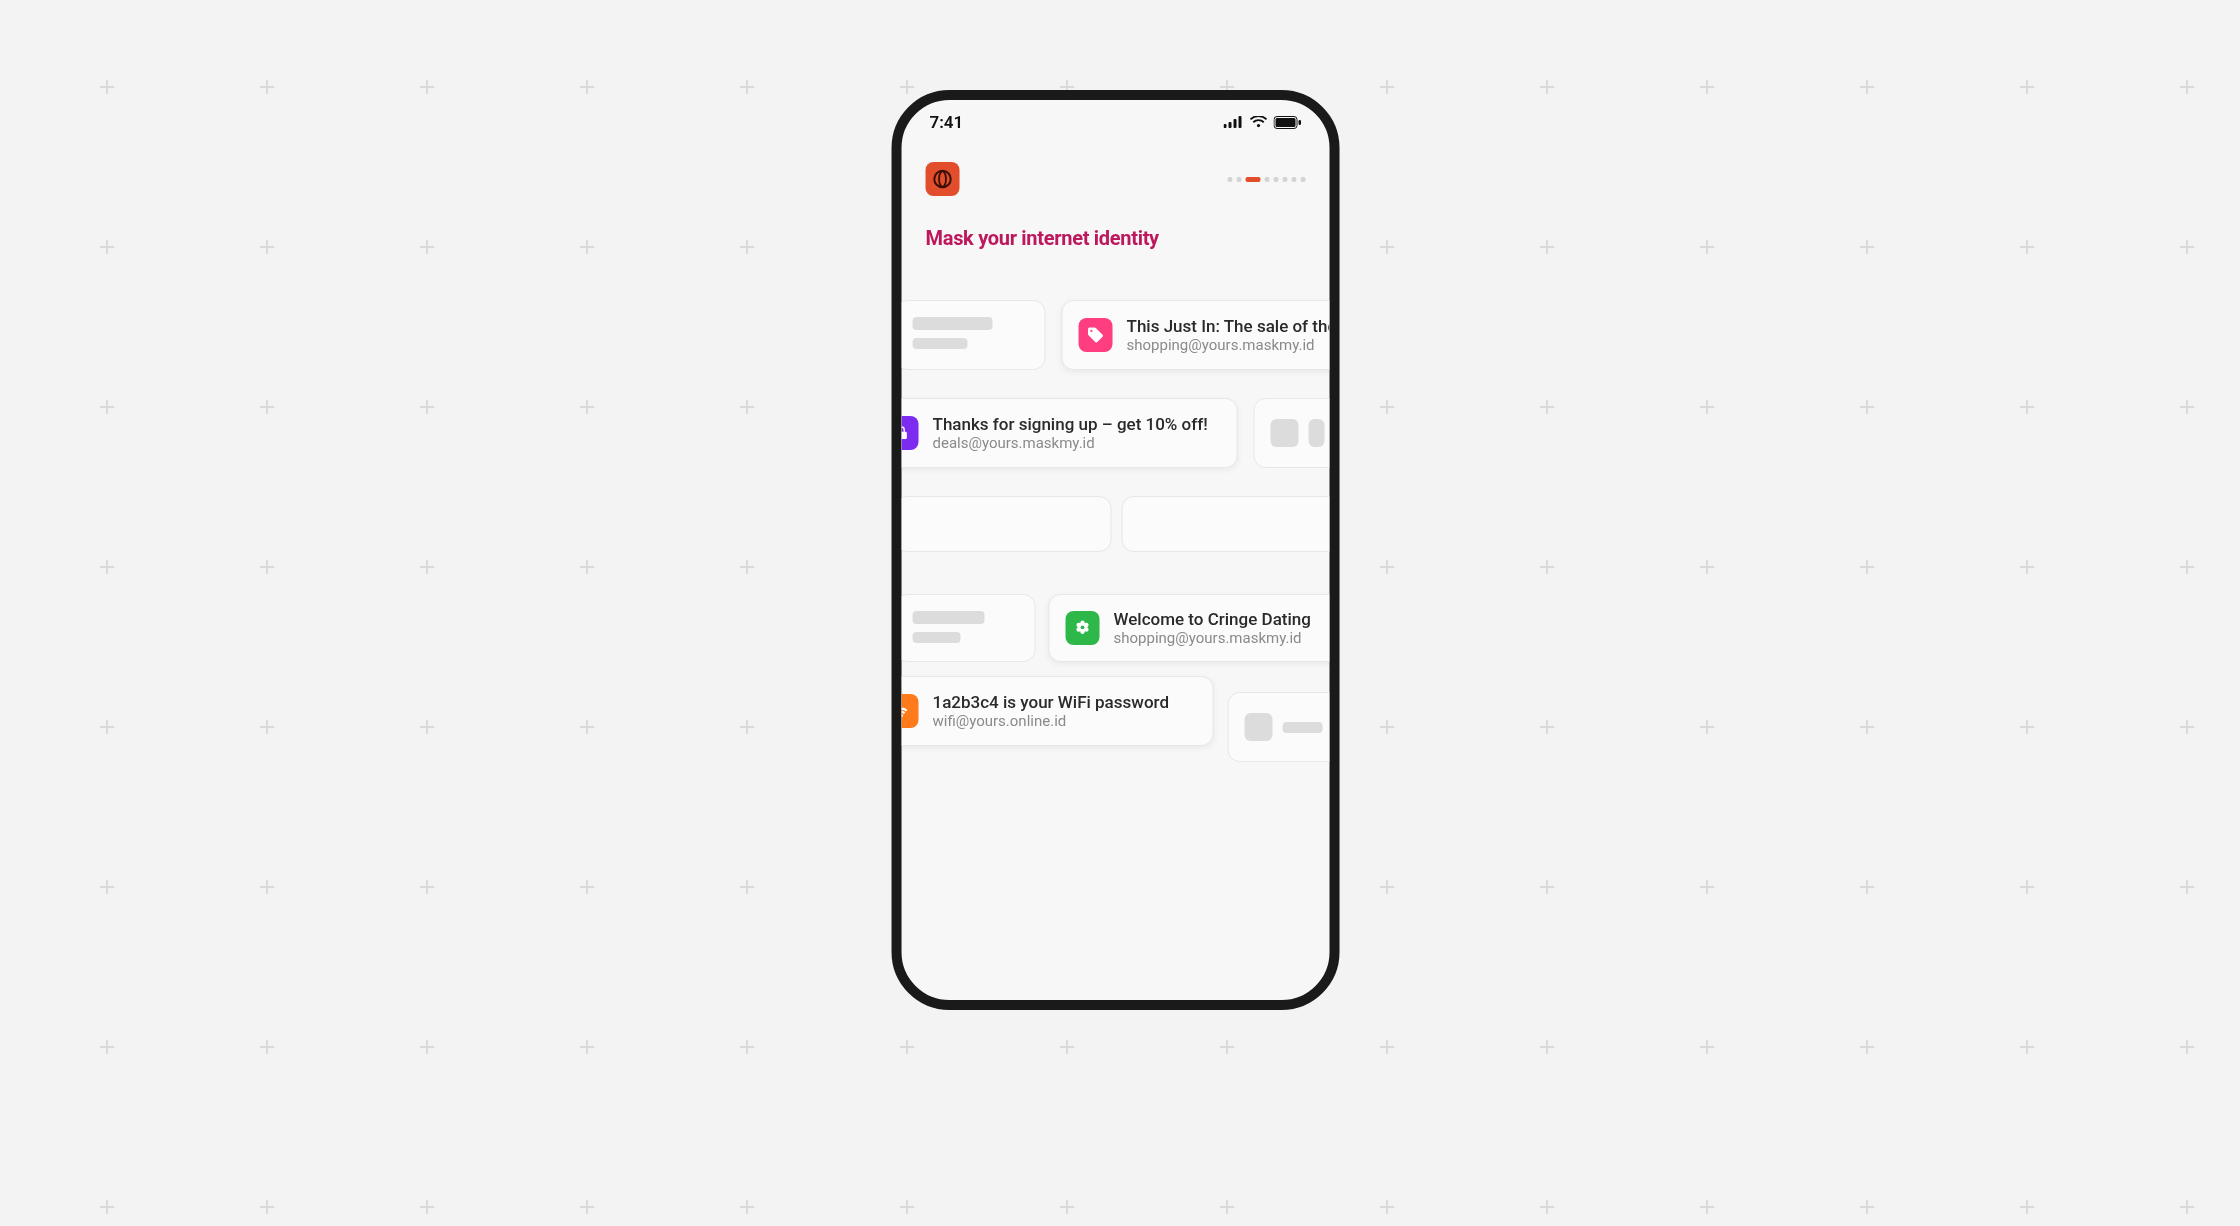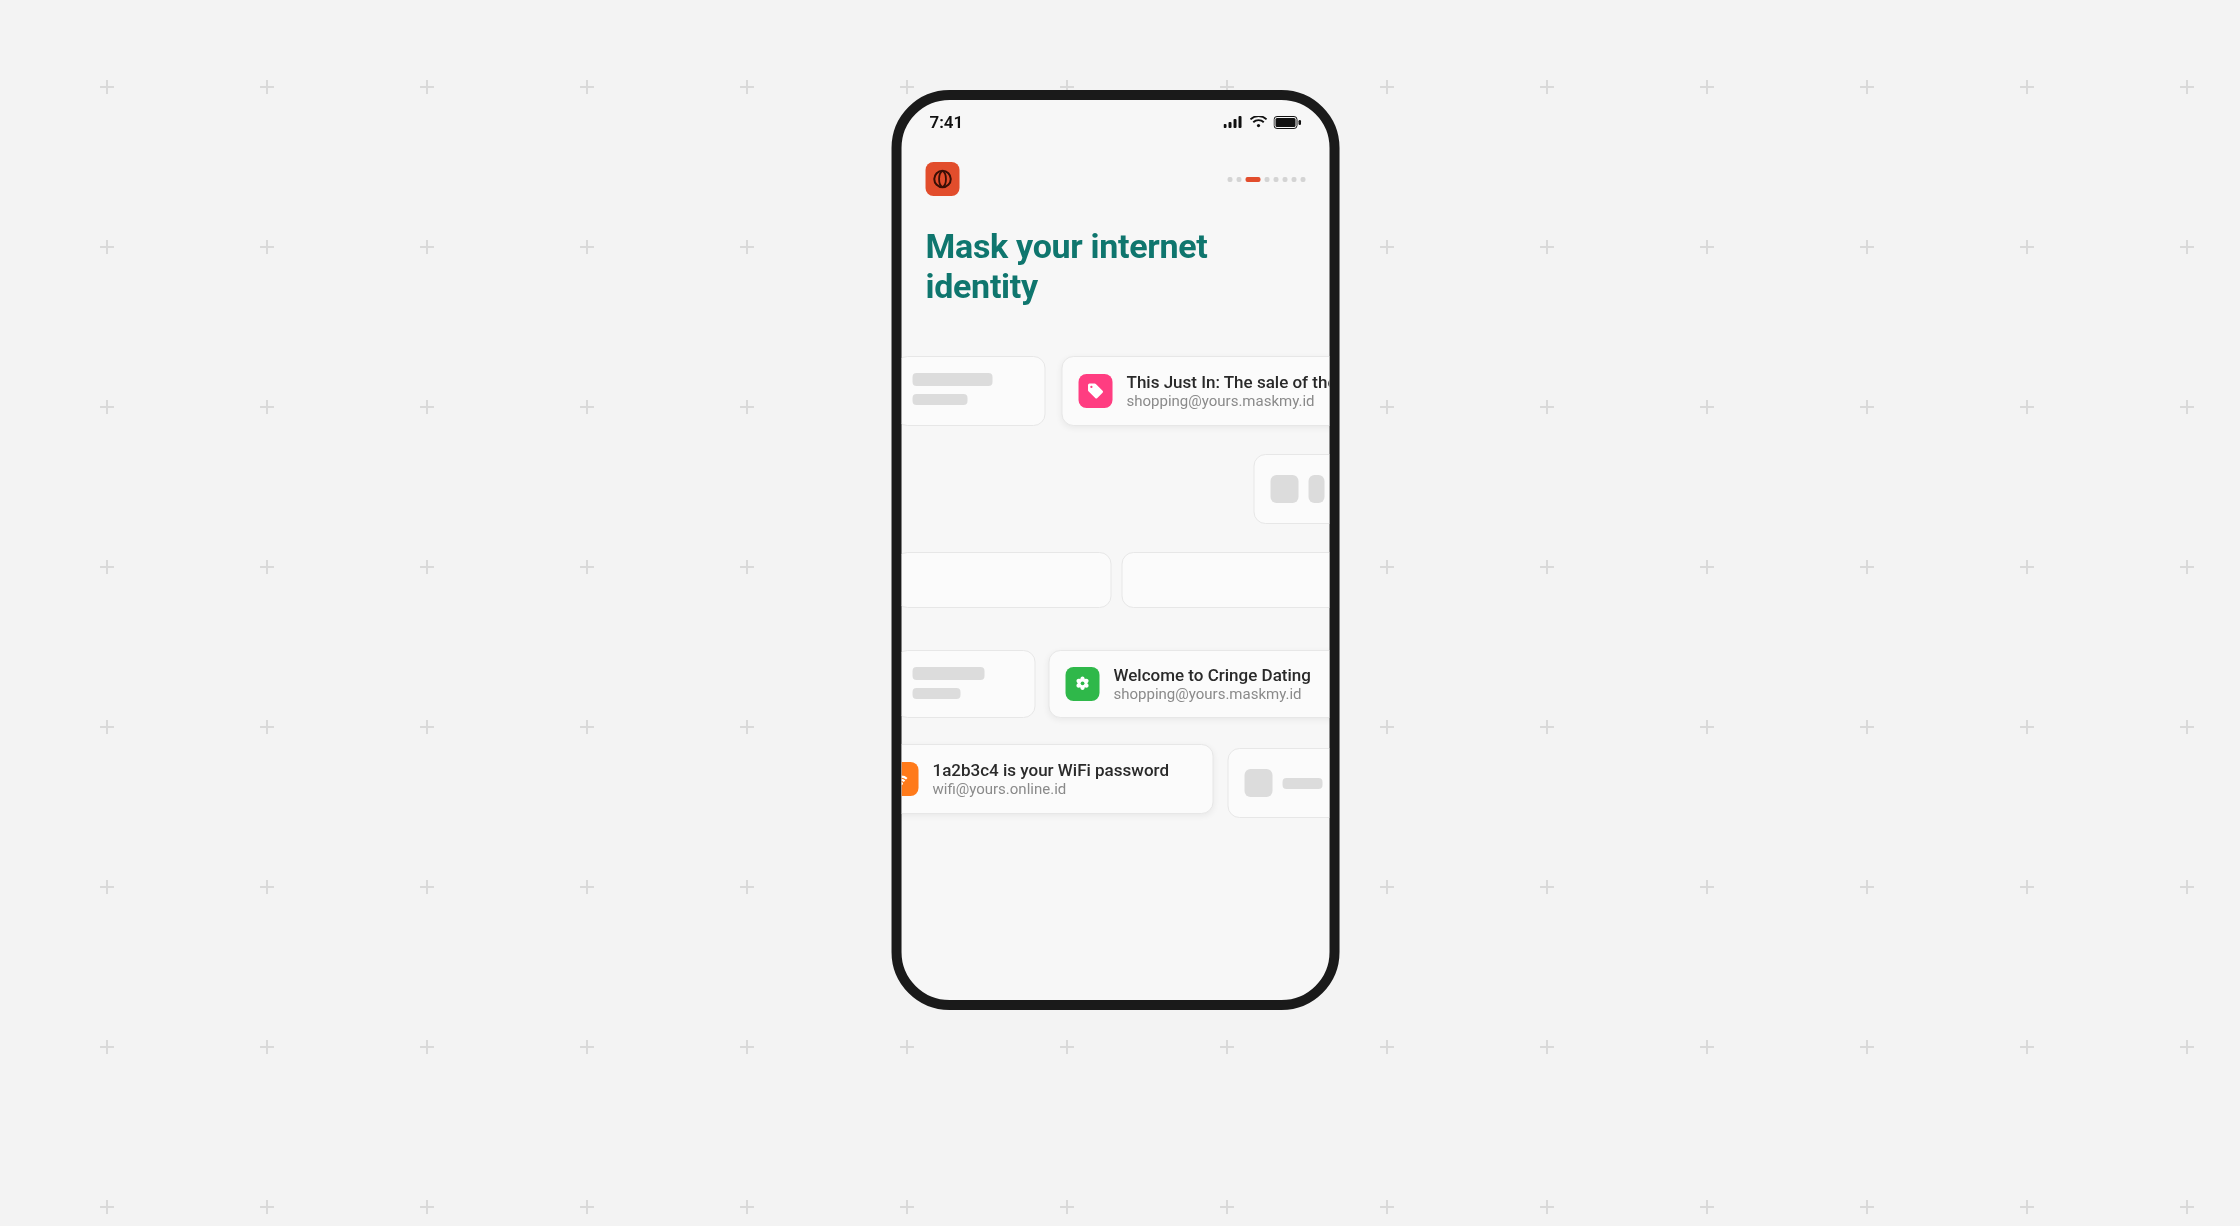--- a/index.html
+++ b/index.html
@@ -97,23 +97,23 @@
   .page-dot.active {
     width: 15px;
     background: #e24d2c;
   }
 
   
   .heading-block {
     padding: 30px 24px 0 24px;
   }
   .heading-title {
-    font-size: 34px;
+    font-size: 20px;
     font-weight: 700;
-    color: #0f766e;
+    color: #be185d;
     letter-spacing: -0.3px;
   }
   .heading-sub {
     margin-top: 6px;
     font-size: 17px;
     line-height: 1.35;
     color: #6f6f6f;
     max-width: 320px;
   }
 
@@ -373,20 +373,31 @@
           <svg width="18" height="18" viewBox="0 0 24 24" fill="#fff">
             <path d="M21.41 11.58l-9-9A2 2 0 0 0 11 2H4a2 2 0 0 0-2 2v7a2 2 0 0 0 .59 1.41l9 9a2 2 0 0 0 2.83 0l7-7a2 2 0 0 0-.01-2.83zM6.5 8A1.5 1.5 0 1 1 8 6.5 1.5 1.5 0 0 1 6.5 8z"></path>
           </svg>
         </div>
         <div class="card-text">
           <div class="card-title">This Just In: The sale of the</div>
           <div class="card-sub">shopping@yours.maskmy.id</div>
         </div>
       </div>
 
+      <div class="card shadow" style="left:-34px; top:98px; width:370px; height:70px;">
+        <div class="card-icon ic-purple">
+          <svg width="16" height="16" viewBox="0 0 24 24" fill="#fff">
+            <path d="M12 2a5 5 0 0 0-5 5v3H6a2 2 0 0 0-2 2v7a2 2 0 0 0 2 2h12a2 2 0 0 0 2-2v-7a2 2 0 0 0-2-2h-1V7a5 5 0 0 0-5-5zm-3 5a3 3 0 0 1 6 0v3H9z"></path>
+          </svg>
+        </div>
+        <div class="card-text">
+          <div class="card-title">Thanks for signing up – get 10% off!</div>
+          <div class="card-sub">deals@yours.maskmy.id</div>
+        </div>
+      </div>
 
       <div class="card" style="left:352px; top:98px; width:120px; height:70px; gap:10px;">
         <div class="sk-sq" style="width:28px; height:28px;"></div>
         <div class="sk-sq" style="width:16px; height:28px;"></div>
       </div>
 
       <div class="card" style="left:-6px; top:196px; width:216px; height:56px;"></div>
       <div class="card" style="left:220px; top:196px; width:220px; height:56px;"></div>
 
       <div class="card" style="left:-6px; top:294px; width:140px; height:68px; flex-direction:column; align-items:flex-start; gap:8px; padding:16px 16px;">
@@ -400,21 +411,21 @@
             <path d="M12 2c1.7 0 3 1.6 3 3.6 1.7-1 3.8-.7 4.7.8.9 1.5.2 3.5-1.5 4.6 1.7 1.1 2.4 3.1 1.5 4.6-.9 1.5-3 1.8-4.7.8 0 2-1.3 3.6-3 3.6s-3-1.6-3-3.6c-1.7 1-3.8.7-4.7-.8-.9-1.5-.2-3.5 1.5-4.6-1.7-1.1-2.4-3.1-1.5-4.6.9-1.5 3-1.8 4.7-.8C9 3.6 10.3 2 12 2z"></path>
             <circle cx="12" cy="11" r="2.5" fill="#2fb84a"></circle>
           </svg>
         </div>
         <div class="card-text">
           <div class="card-title">Welcome to Cringe Dating</div>
           <div class="card-sub">shopping@yours.maskmy.id</div>
         </div>
       </div>
 
-      <div class="card shadow" style="left:-34px; top:388px; width:346px; height:70px;">
+      <div class="card shadow" style="left:-34px; top:376px; width:346px; height:70px;">
         <div class="card-icon ic-orange">
           <svg width="18" height="18" viewBox="0 0 24 24" fill="#fff">
             <path d="M12 20a2 2 0 1 0 0-4 2 2 0 0 0 0 4zM4 10.5a12 12 0 0 1 16 0l-2 2a9 9 0 0 0-12 0zM7 14a7.5 7.5 0 0 1 10 0l-2 2a4.5 4.5 0 0 0-6 0z"></path>
           </svg>
         </div>
         <div class="card-text">
           <div class="card-title">1a2b3c4 is your WiFi password</div>
           <div class="card-sub">wifi@yours.online.id</div>
         </div>
       </div>

